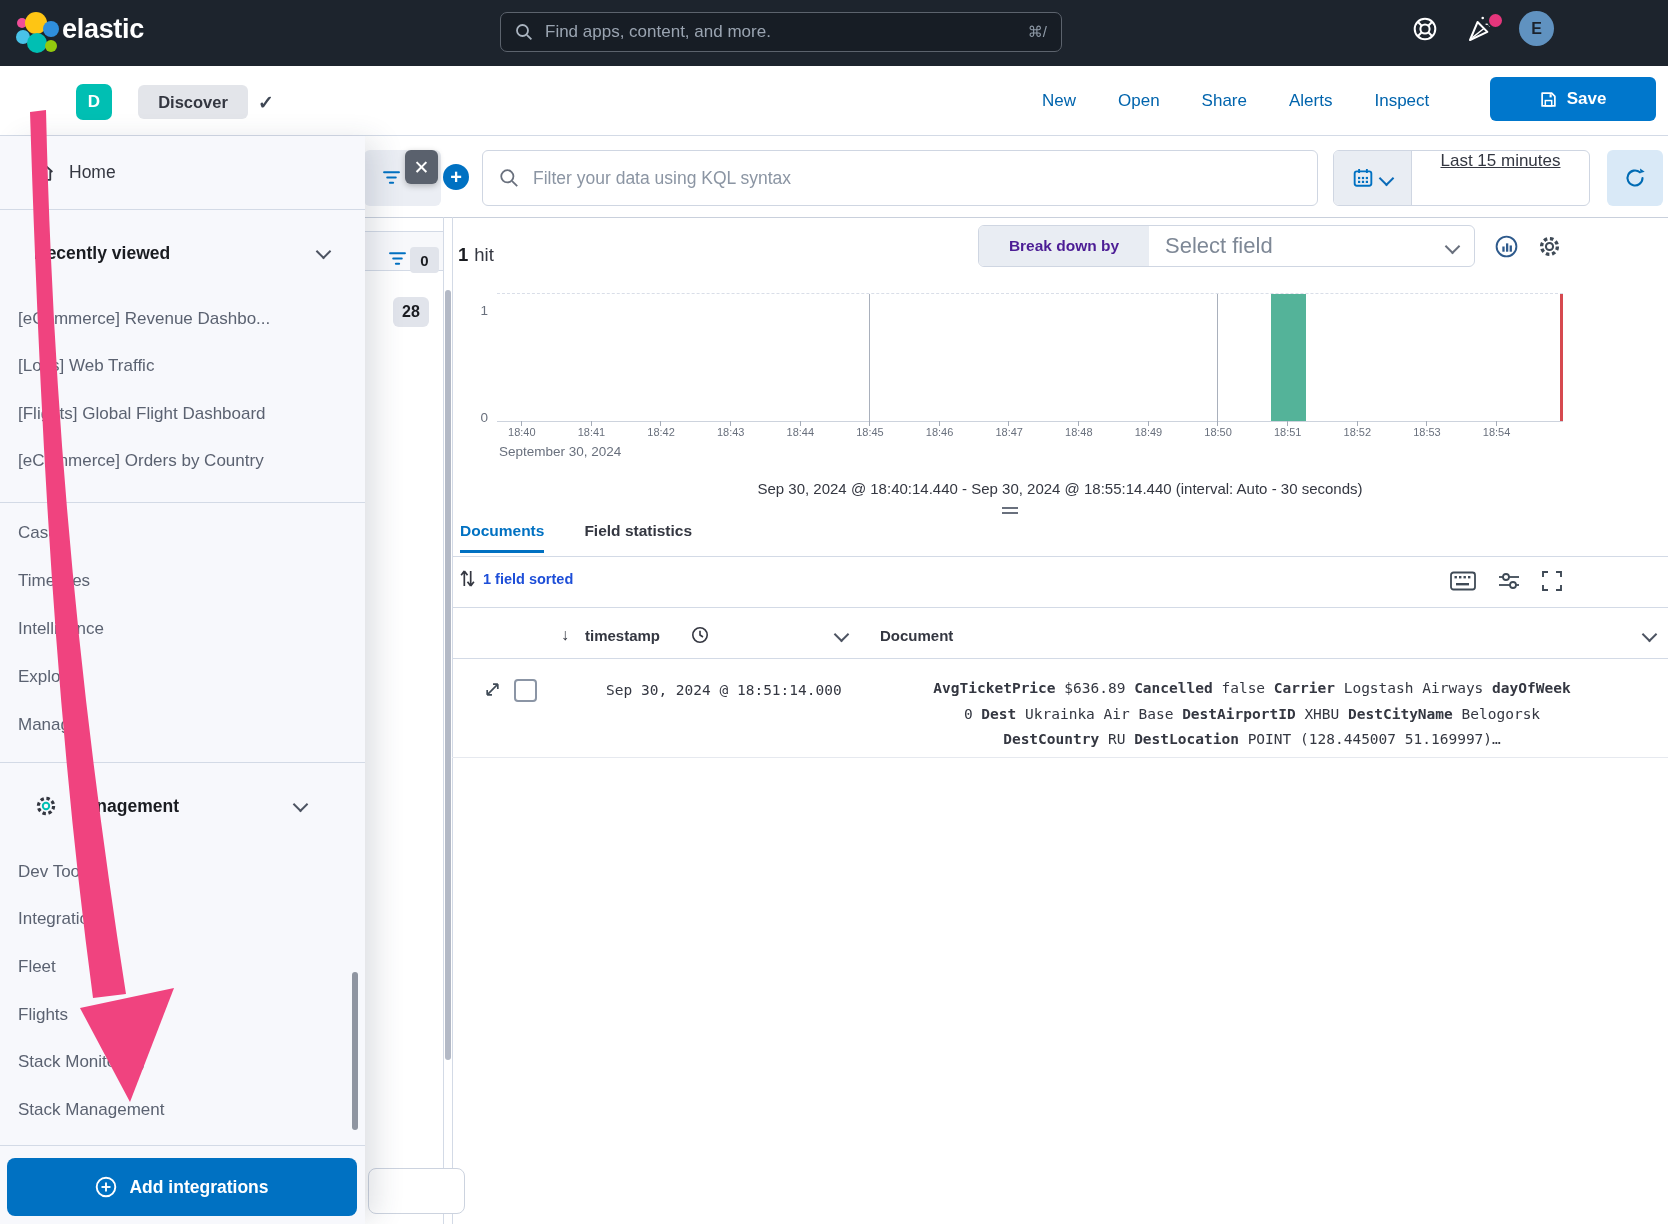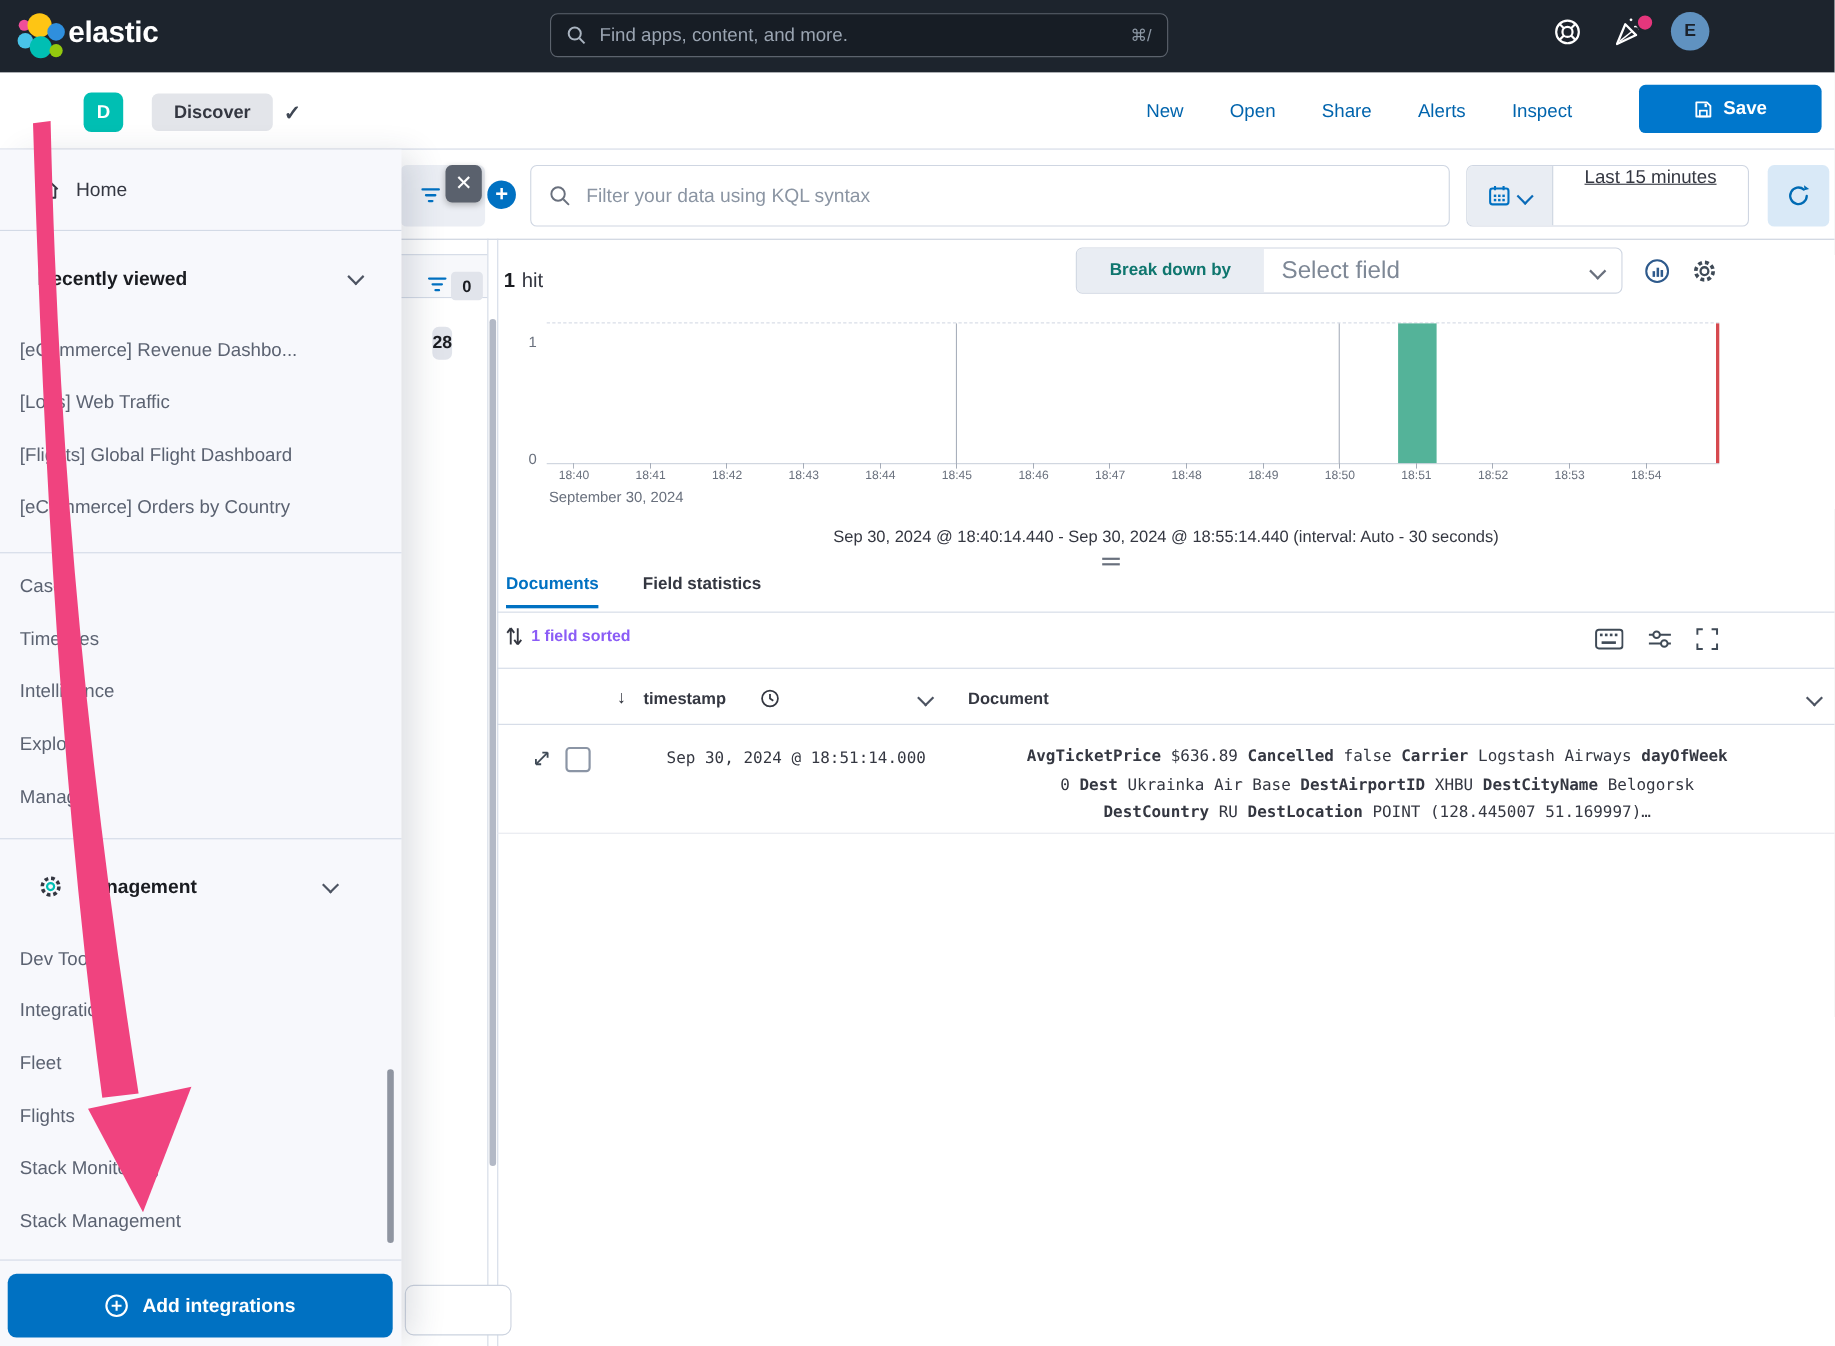--- a/index.html
+++ b/index.html
@@ -67,42 +67,42 @@
   .dp-text{flex:1;display:flex;align-items:flex-start;justify-content:center;font-size:17px;color:#343741;text-decoration:underline;}
   .refresh{left:1607px;top:150px;width:56px;height:56px;background:#d9e9f7;border-radius:6px;border:none;
            display:flex;align-items:center;justify-content:center;cursor:pointer;}
   .main-div{left:364px;top:217px;width:1304px;height:1px;background:#c9d0dc;}
   
   .hits{left:458px;top:244px;font-size:18.5px;color:#343741;}
   .hits b{color:#1a1c21;font-weight:700;margin-right:6px;}
   .bdown{left:978px;top:225px;width:497px;height:42px;border:1px solid #cfd6e2;border-radius:6px;display:flex;
          overflow:hidden;box-sizing:border-box;background:#fff;}
   .bd-label{width:170px;background:#e9edf3;display:flex;align-items:center;justify-content:center;
-            font-size:15.5px;font-weight:600;color:#0f766e;}
+            font-size:15.5px;font-weight:600;color:#4c1d95;}
   .bd-field{flex:1;display:flex;align-items:center;padding:0 16px;font-size:22px;color:#7e8896;}
   
   .plot{left:497px;top:293px;width:1066px;height:127px;border-top:1px dashed #d9dee8;border-bottom:1px solid #cdd3dd;
         box-sizing:content-box;}
   .gridv{position:absolute;top:0;width:1px;height:127px;background:#a9b0bc;}
   .hist-bar{position:absolute;bottom:0;}
   .tmarker{position:absolute;top:0;width:3px;height:127px;}
   .ytick{width:20px;text-align:right;font-size:13.5px;color:#69707d;}
   .tickstrip{left:521px;top:421px;width:1012px;height:5px;
              background:repeating-linear-gradient(90deg,#a5acb8 0 1px,transparent 1px 69.64px);}
   .xticks{left:487px;top:426px;display:flex;}
   .xticks span{flex:0 0 69.64px;width:69.64px;text-align:center;font-size:11px;color:#69707d;}
   .xdate{left:499px;top:444px;font-size:13.5px;color:#69707d;}
   .range-cap{left:452px;top:480px;width:1216px;text-align:center;font-size:15px;color:#343741;}
   .handle i{display:block;width:16px;height:2.2px;background:#69707d;margin-bottom:3px;}
   
   .tabs{left:460px;top:522px;display:flex;gap:40px;}
   .tab{font-size:15.5px;font-weight:700;padding-bottom:10px;cursor:pointer;}
   .tab.active{color:#0071c2;border-bottom:3px solid #0071c2;}
   .hsep{left:452px;width:1216px;height:1px;background:#d3dae6;}
-  .sorted{left:460px;top:570px;display:flex;align-items:center;gap:8px;font-size:14.5px;font-weight:600;color:#8b5cf6;}
+  .sorted{left:460px;top:570px;display:flex;align-items:center;gap:8px;font-size:14.5px;font-weight:600;color:#1d4ed8;}
   .gicons{display:flex;align-items:center;gap:22px;}
   .ghead{font-size:15px;font-weight:700;color:#343741;}
   .mono{font-family:"DejaVu Sans Mono","Liberation Mono",monospace;font-size:14.5px;color:#343741;margin-left:48px;}
   .doc-cell{line-height:25.5px;width:648px;text-align:center;}
   .doc-cell b{font-weight:700;}
   .checkbox{width:19px;height:19px;border:2px solid #8b95a5;border-radius:4px;background:#fff;cursor:pointer;}
   .icon-btn{cursor:pointer;}
   
   .anno{left:0;top:0;z-index:40;pointer-events:none;}
 </style>
@@ -207,21 +207,21 @@
 
   <div class="a zero-bar"></div>
   <svg class="a" style="left:388px;top:249px" width="19" height="19" viewBox="0 0 18 18">
     <rect x="1" y="3" width="16" height="2" rx="1" fill="#0071c2"></rect>
     <rect x="4" y="8" width="10" height="2" rx="1" fill="#0071c2"></rect>
     <rect x="6.5" y="13" width="5" height="2" rx="1" fill="#0071c2"></rect>
   </svg>
   <div class="a badge" style="left:410px;top:247px;width:29px;height:26px;font-size:15px">
       <span>0</span>
     </div>
-  <div class="a badge" style="left:393px;top:297px;width:18px;height:30px;font-size:16px;border-radius:6px">
+  <div class="a badge" style="left:393px;top:297px;width:36px;height:30px;font-size:16px;border-radius:6px">
       <span>28</span>
     </div>
 
   <div class="a vline" style="left:443px;top:217px;height:1007px"></div>
   <div class="a vline" style="left:452px;top:217px;height:1007px"></div>
   <div class="a strip-scroll"></div>
 
   <div class="a" style="left:368px;top:1168px;width:95px;height:44px;background:#fff;border:1px solid #ccd3df;border-radius:8px"></div>
 
   <div class="a kql">

